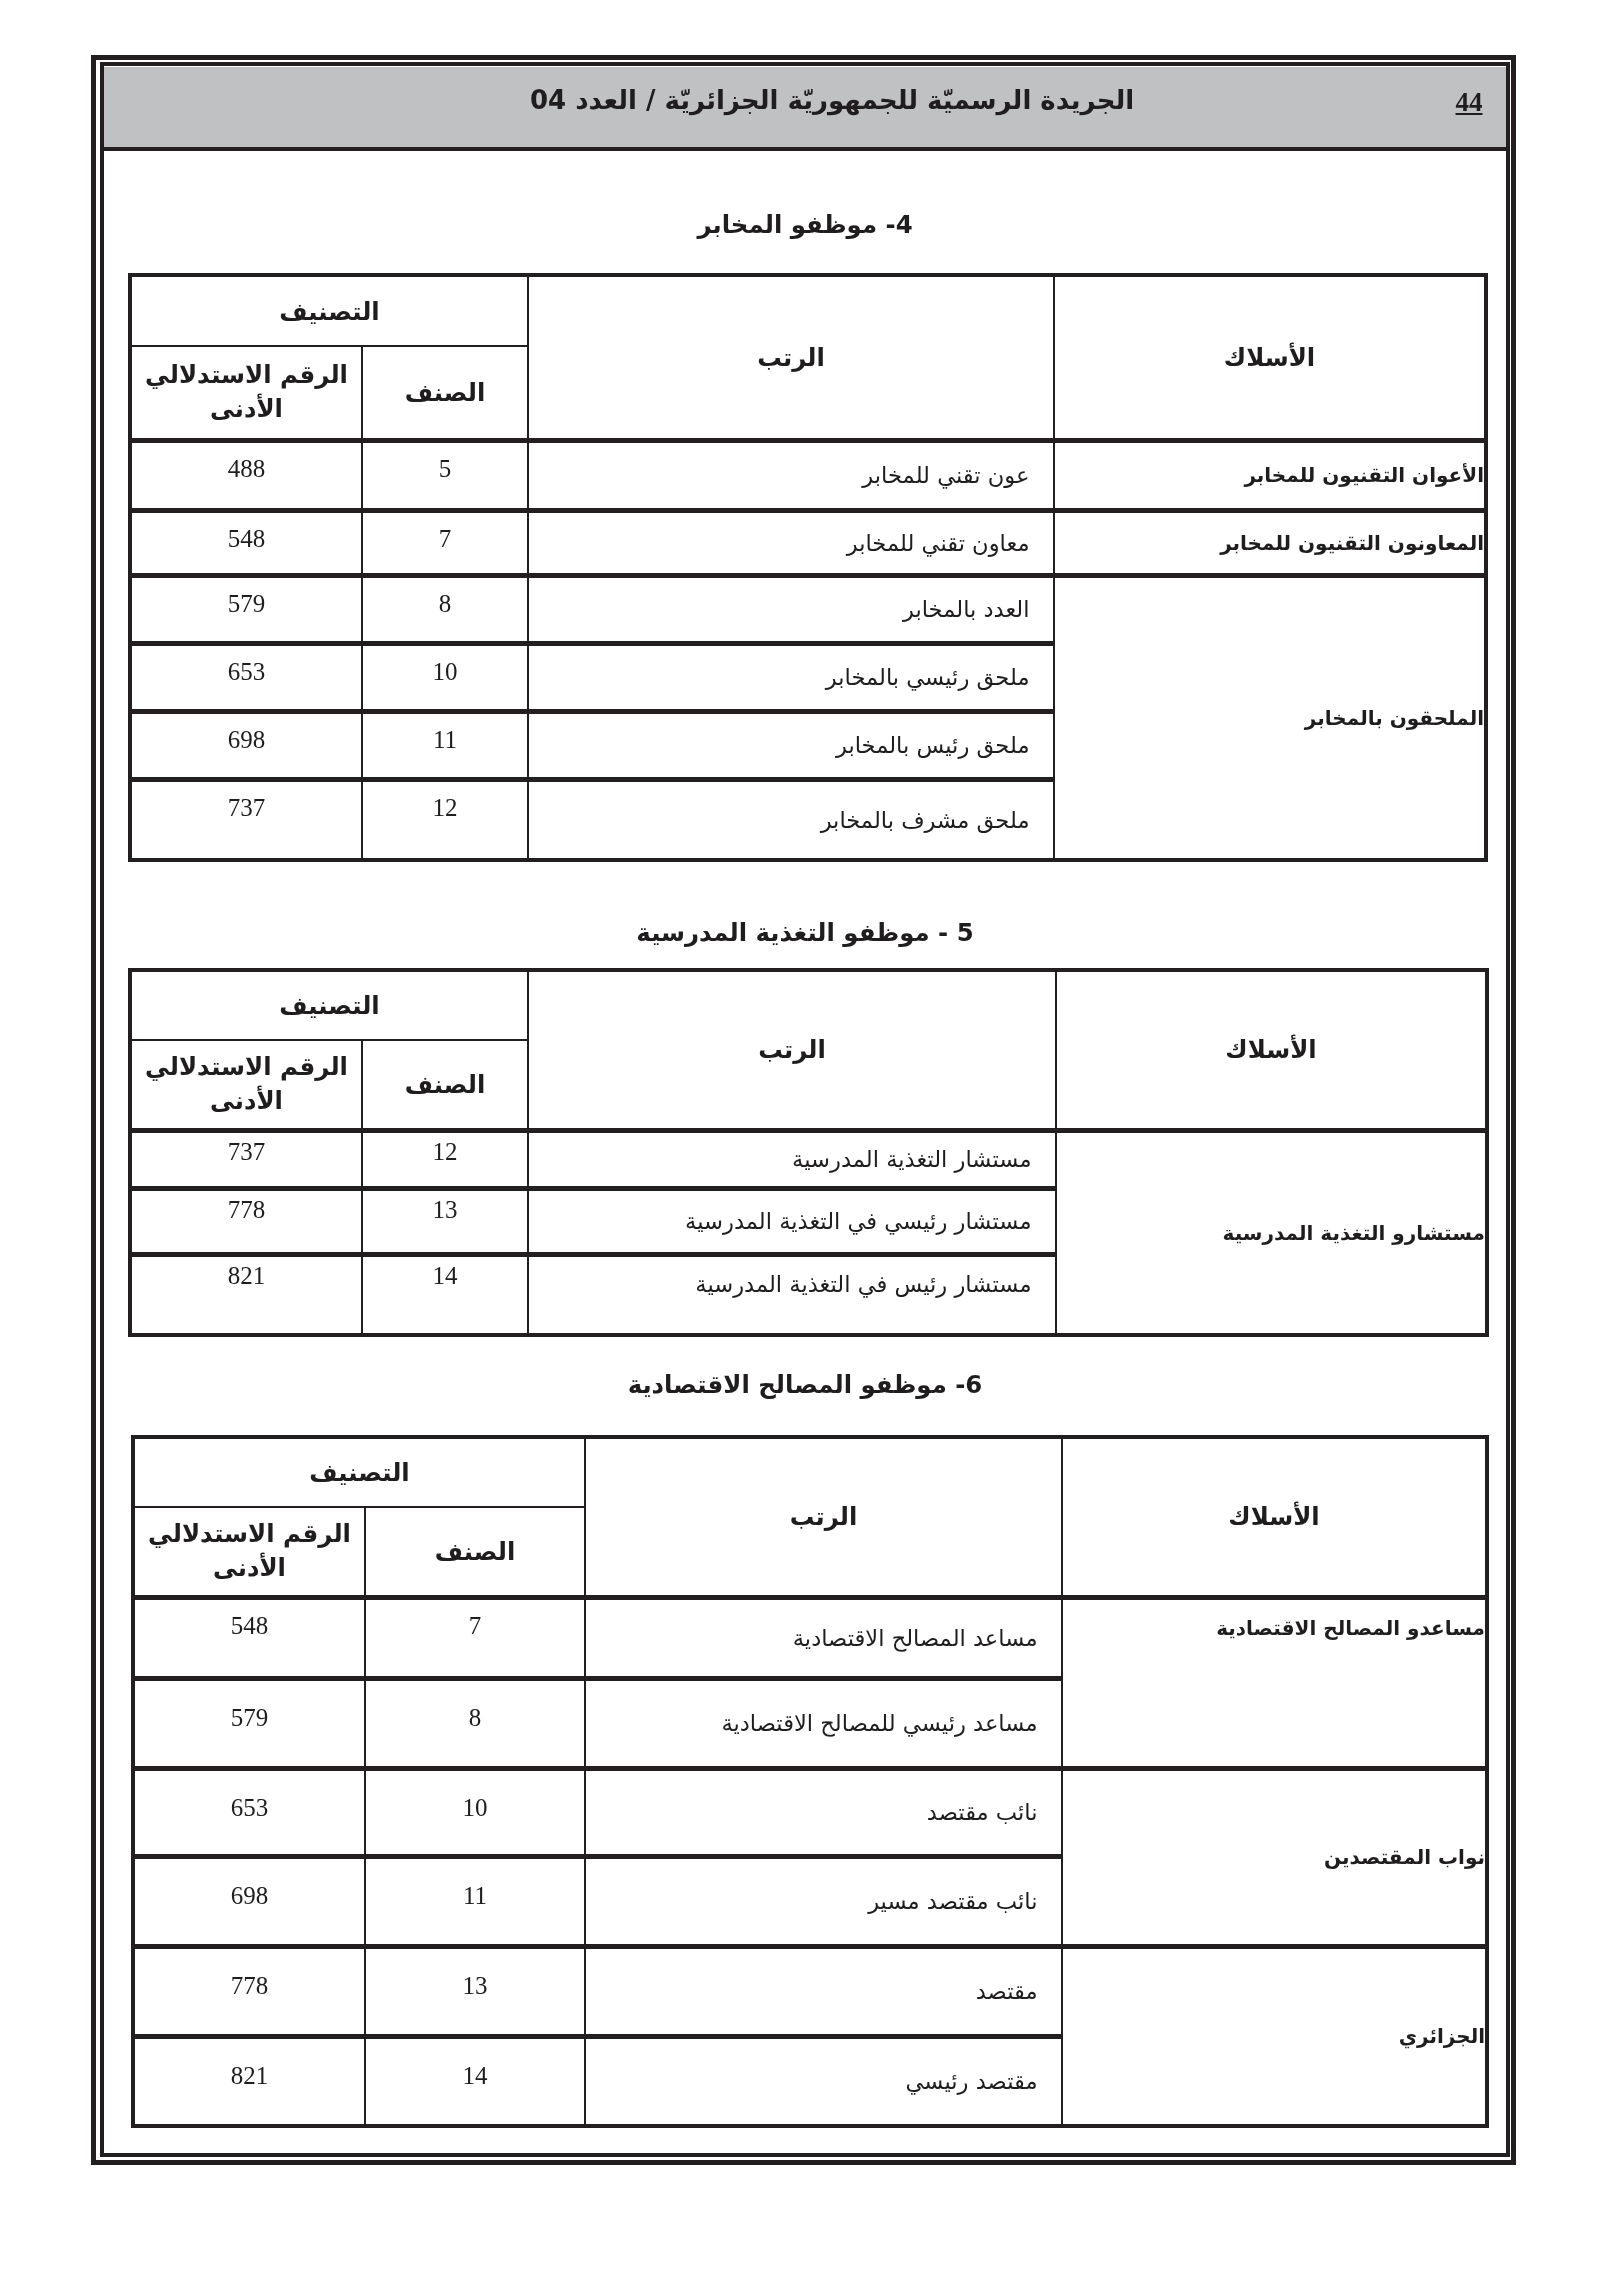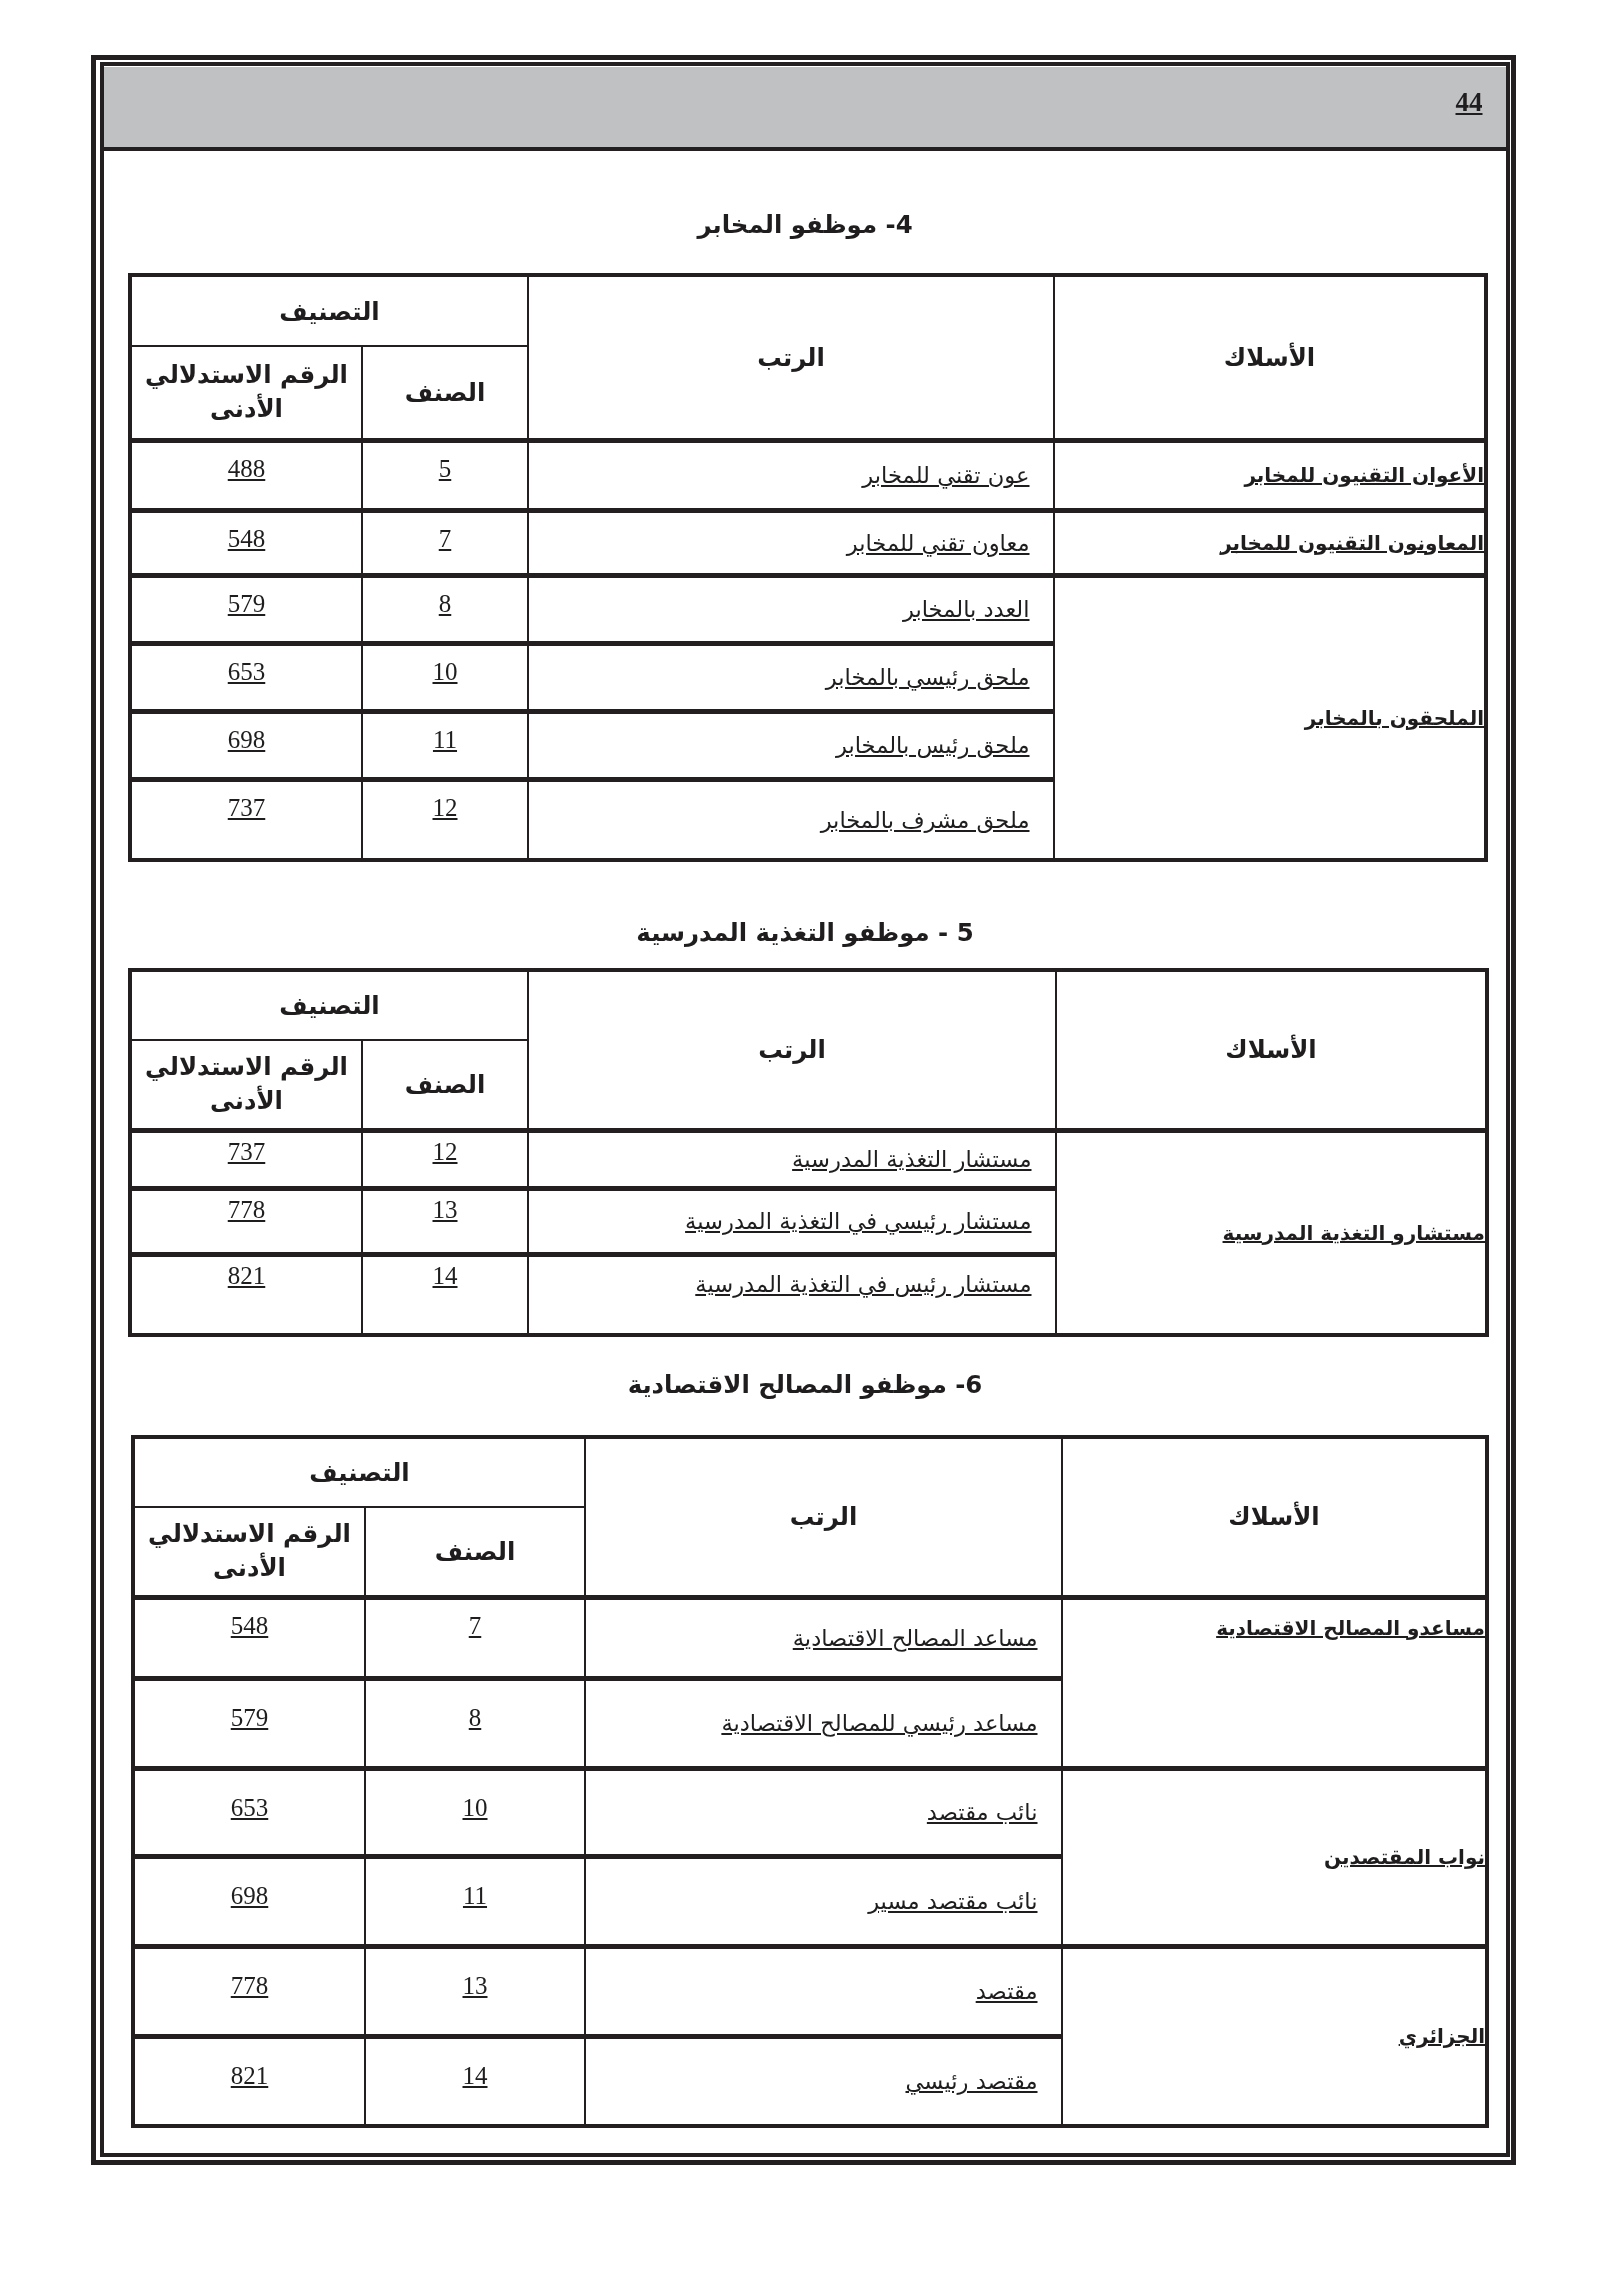--- a/index.html
+++ b/index.html
@@ -20,31 +20,32 @@
   .section-title { position:absolute; left:104px; width:1402px; text-align:center;
             font-weight:bold; font-size:24.4px; }
   table.grid { position:absolute; border-collapse:collapse; table-layout:fixed; direction:rtl;
             border:4.5px solid #231f20; }
   table.grid td, table.grid th { border:2.7px solid #231f20; padding:0; vertical-align:middle; }
   table.grid th { font-weight:bold; font-size:24.4px; text-align:center; }
   table.grid td.corps { font-weight:bold; font-size:20px; text-align:right; }
   table.grid td.rank { font-size:22.6px; text-align:right; padding-right:23.5px; }
   table.grid td.num { font-family:"Liberation Serif", serif; font-size:25px; text-align:center;
             vertical-align:top; padding-top:12.7px; }
-  table.grid tr.thick td { border-top-width:5.4px;text-decoration:underline; }
+  table.grid tr.thick td { border-top-width:5.4px; }
   .small-th { line-height:34px; }
 </style>
 </head>
 <body>
 
 <div class="frame-outer"></div>
 <div class="frame-inner"></div>
 
 <div class="header">
   <span class="page-num">44</span>
+  <div class="title">الجريدة الرسميّة للجمهوريّة الجزائريّة / العدد 04</div>
 </div>
 
 <div class="section-title" style="top:210px;">4- موظفو المخابر</div>
 <table class="grid" style="left:128px; top:273px; width:1357px; height:588px;">
   <colgroup>
       <col style="width:432px">
       <col style="width:526px">
       <col style="width:166px">
       <col style="width:232px">
     </colgroup>

